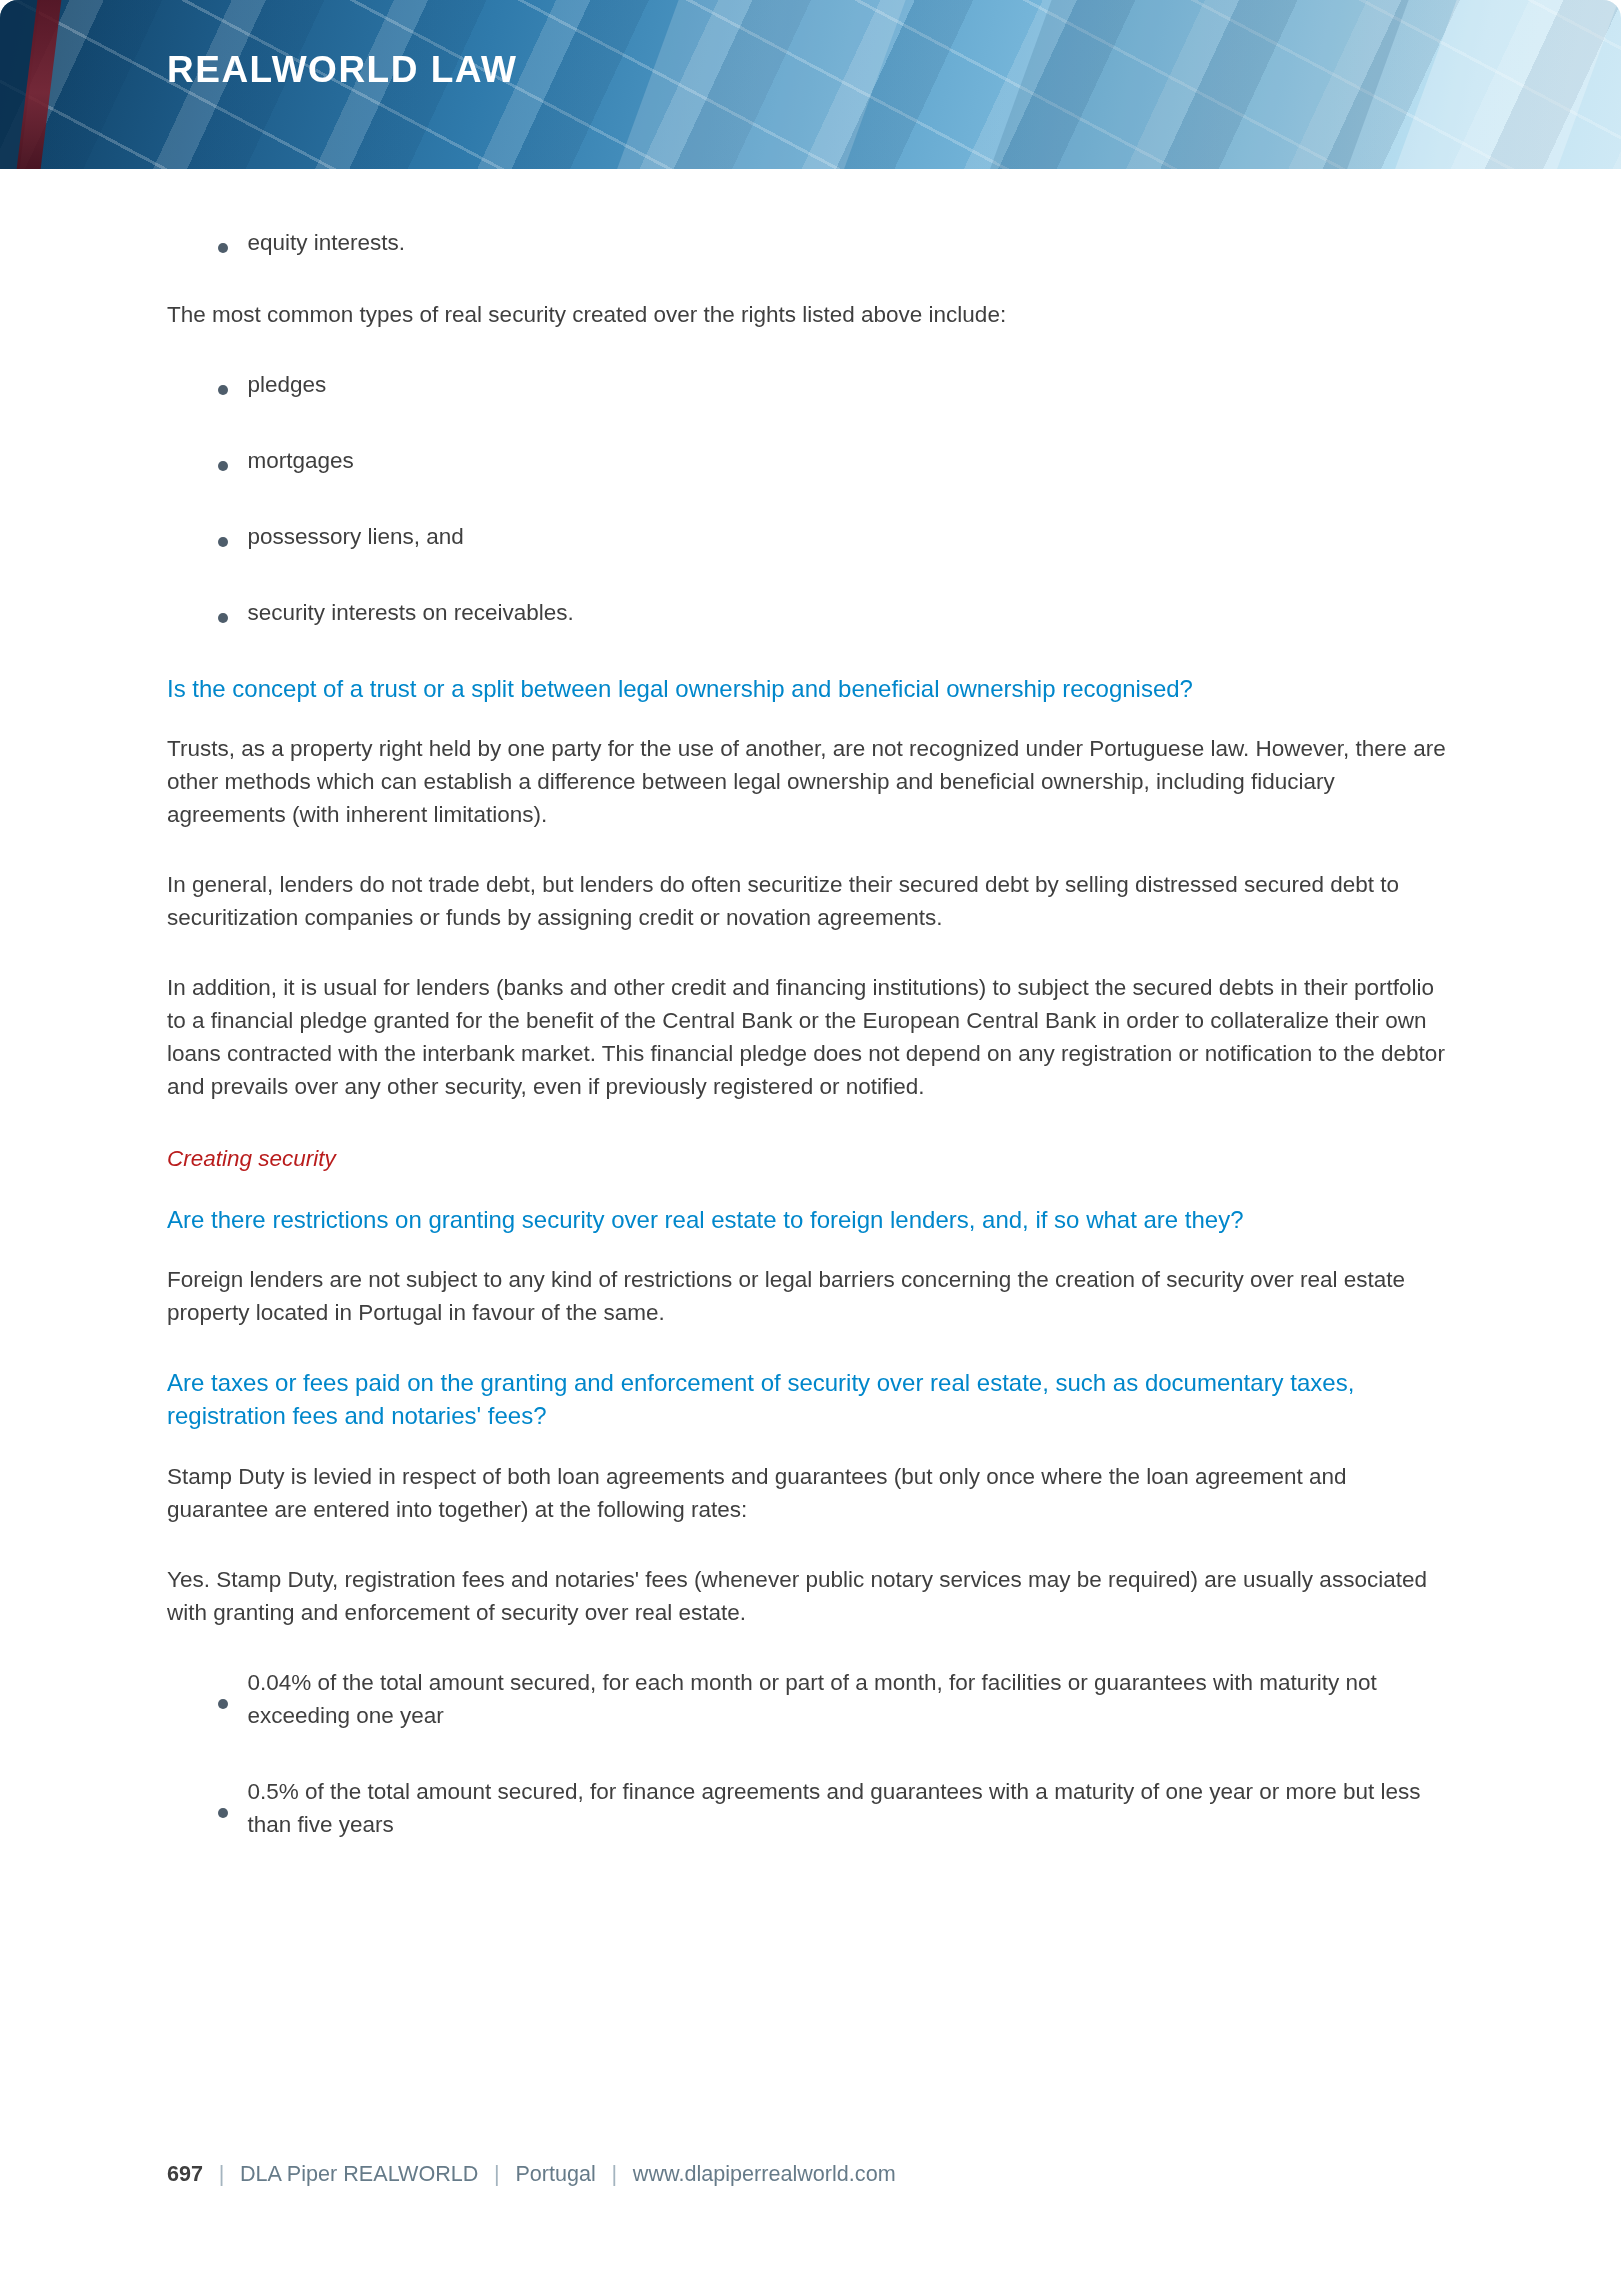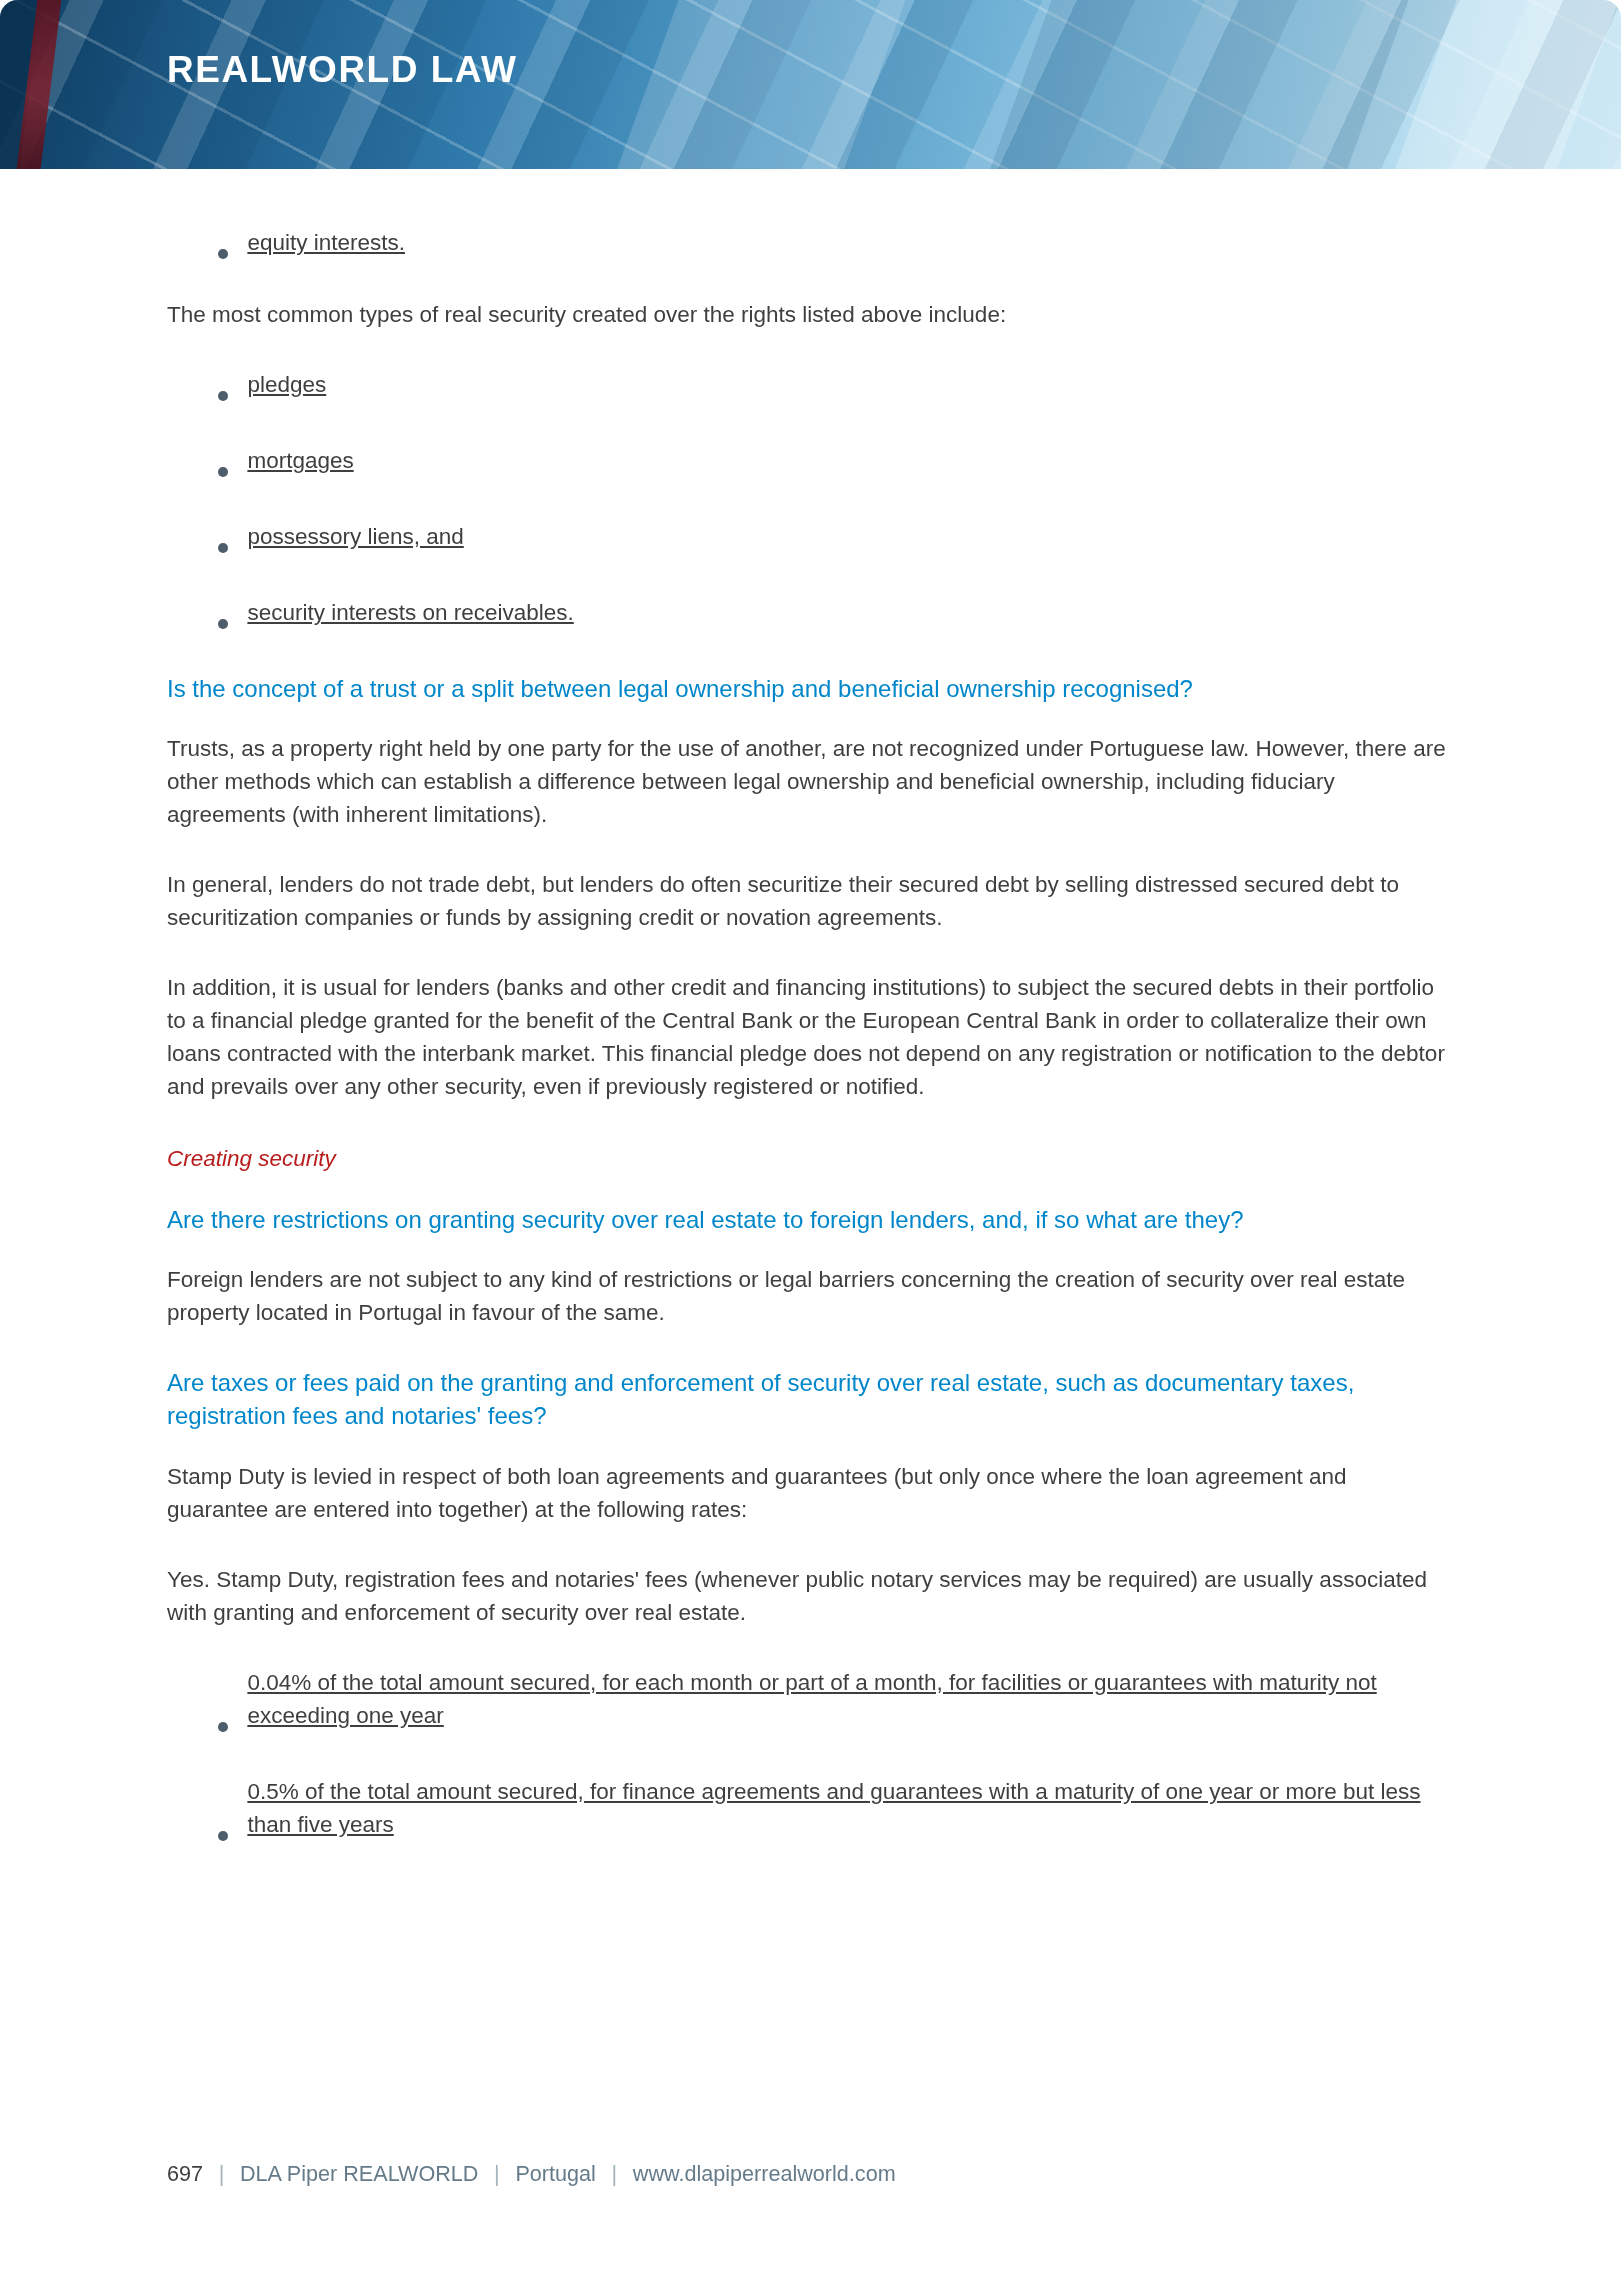--- a/index.html
+++ b/index.html
@@ -67,24 +67,23 @@
     padding: 57px 167px 0 167px;
     color: #3f3f3f;
     font-size: 22.5px;
     line-height: 33px;
   }
   .content p { margin: 0 0 37px 0; }
 
   ul.bullets { list-style: none; margin: 0 0 13.7px 0; }
   ul.bullets li {
     display: flex;
-    align-items: flex-end;
+    align-items: center;
     margin: 0 0 43px 0;
     padding-left: 51px;
-    text-decoration: underline;
   }
   ul.bullets.single li { margin-bottom: 39px; }
   .dot {
     flex: 0 0 auto;
     width: 9.8px; height: 9.8px;
     margin: 10.8px 19.6px 0 0;
     border-radius: 50%;
     background: #4e5d6b;
   }
   .bullet-text { flex: 1 1 auto; }
@@ -109,21 +108,21 @@
   .page-footer {
     position: absolute;
     left: 167px; right: 167px;
     bottom: 106px;
     font-size: 21.6px;
     color: #667b89;
     display: flex;
     align-items: baseline;
     gap: 15.7px;
   }
-  .page-footer .pgnum { color: #3f3f3f; font-weight: 400; }
+  .page-footer .pgnum { color: #3f3f3f; font-weight: 700; }
   .page-footer .sep { color: #a4b4bf; }
 </style>
 </head>
 <body>
 
 <div class="page">
 
   <header class="banner">
     <div class="glass-lines"></div>
     <div class="facet facet-a"></div>

